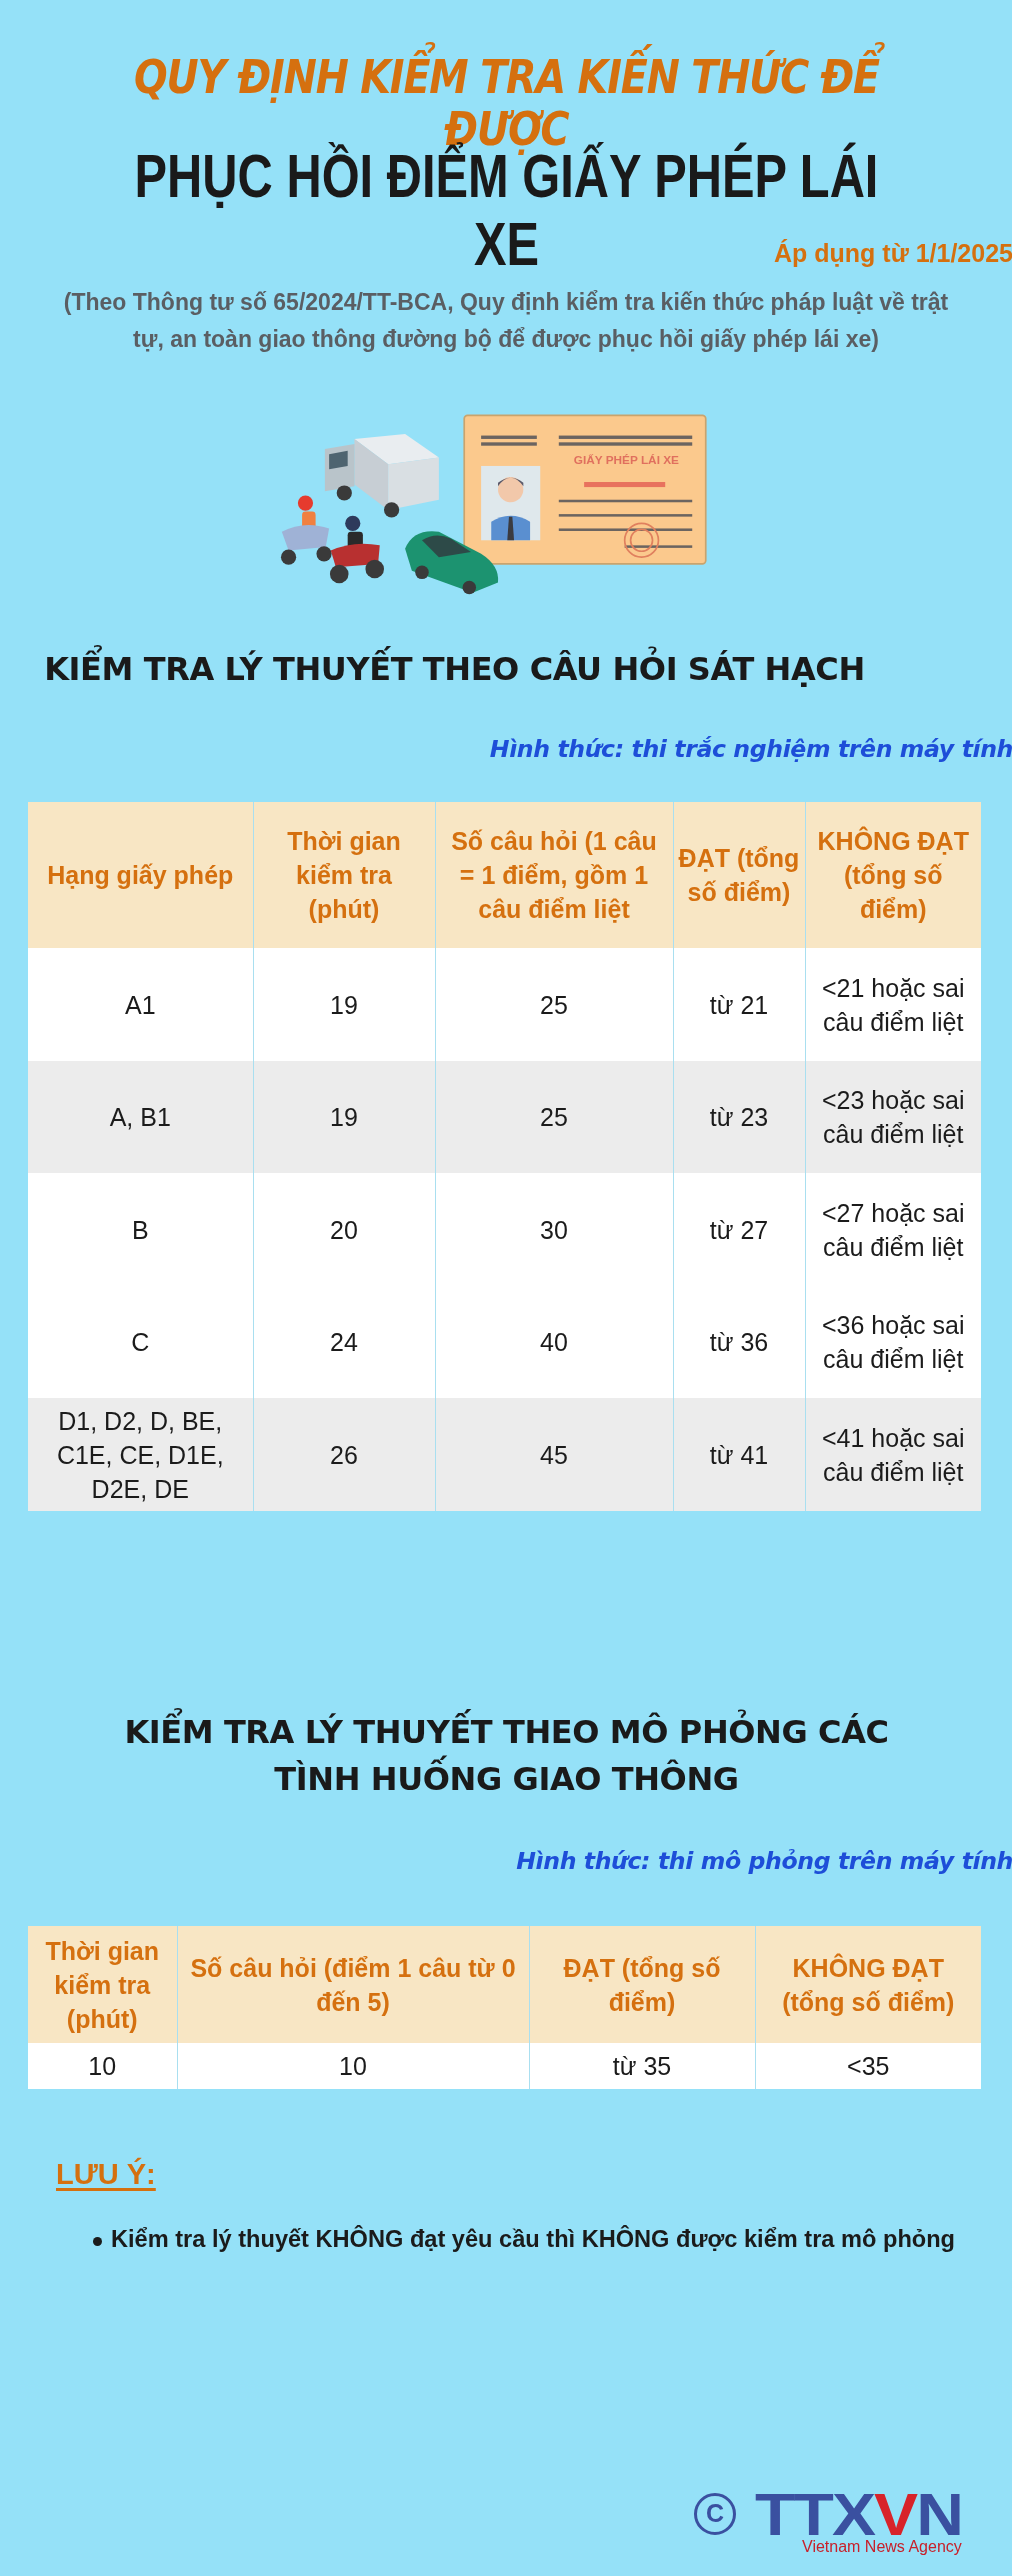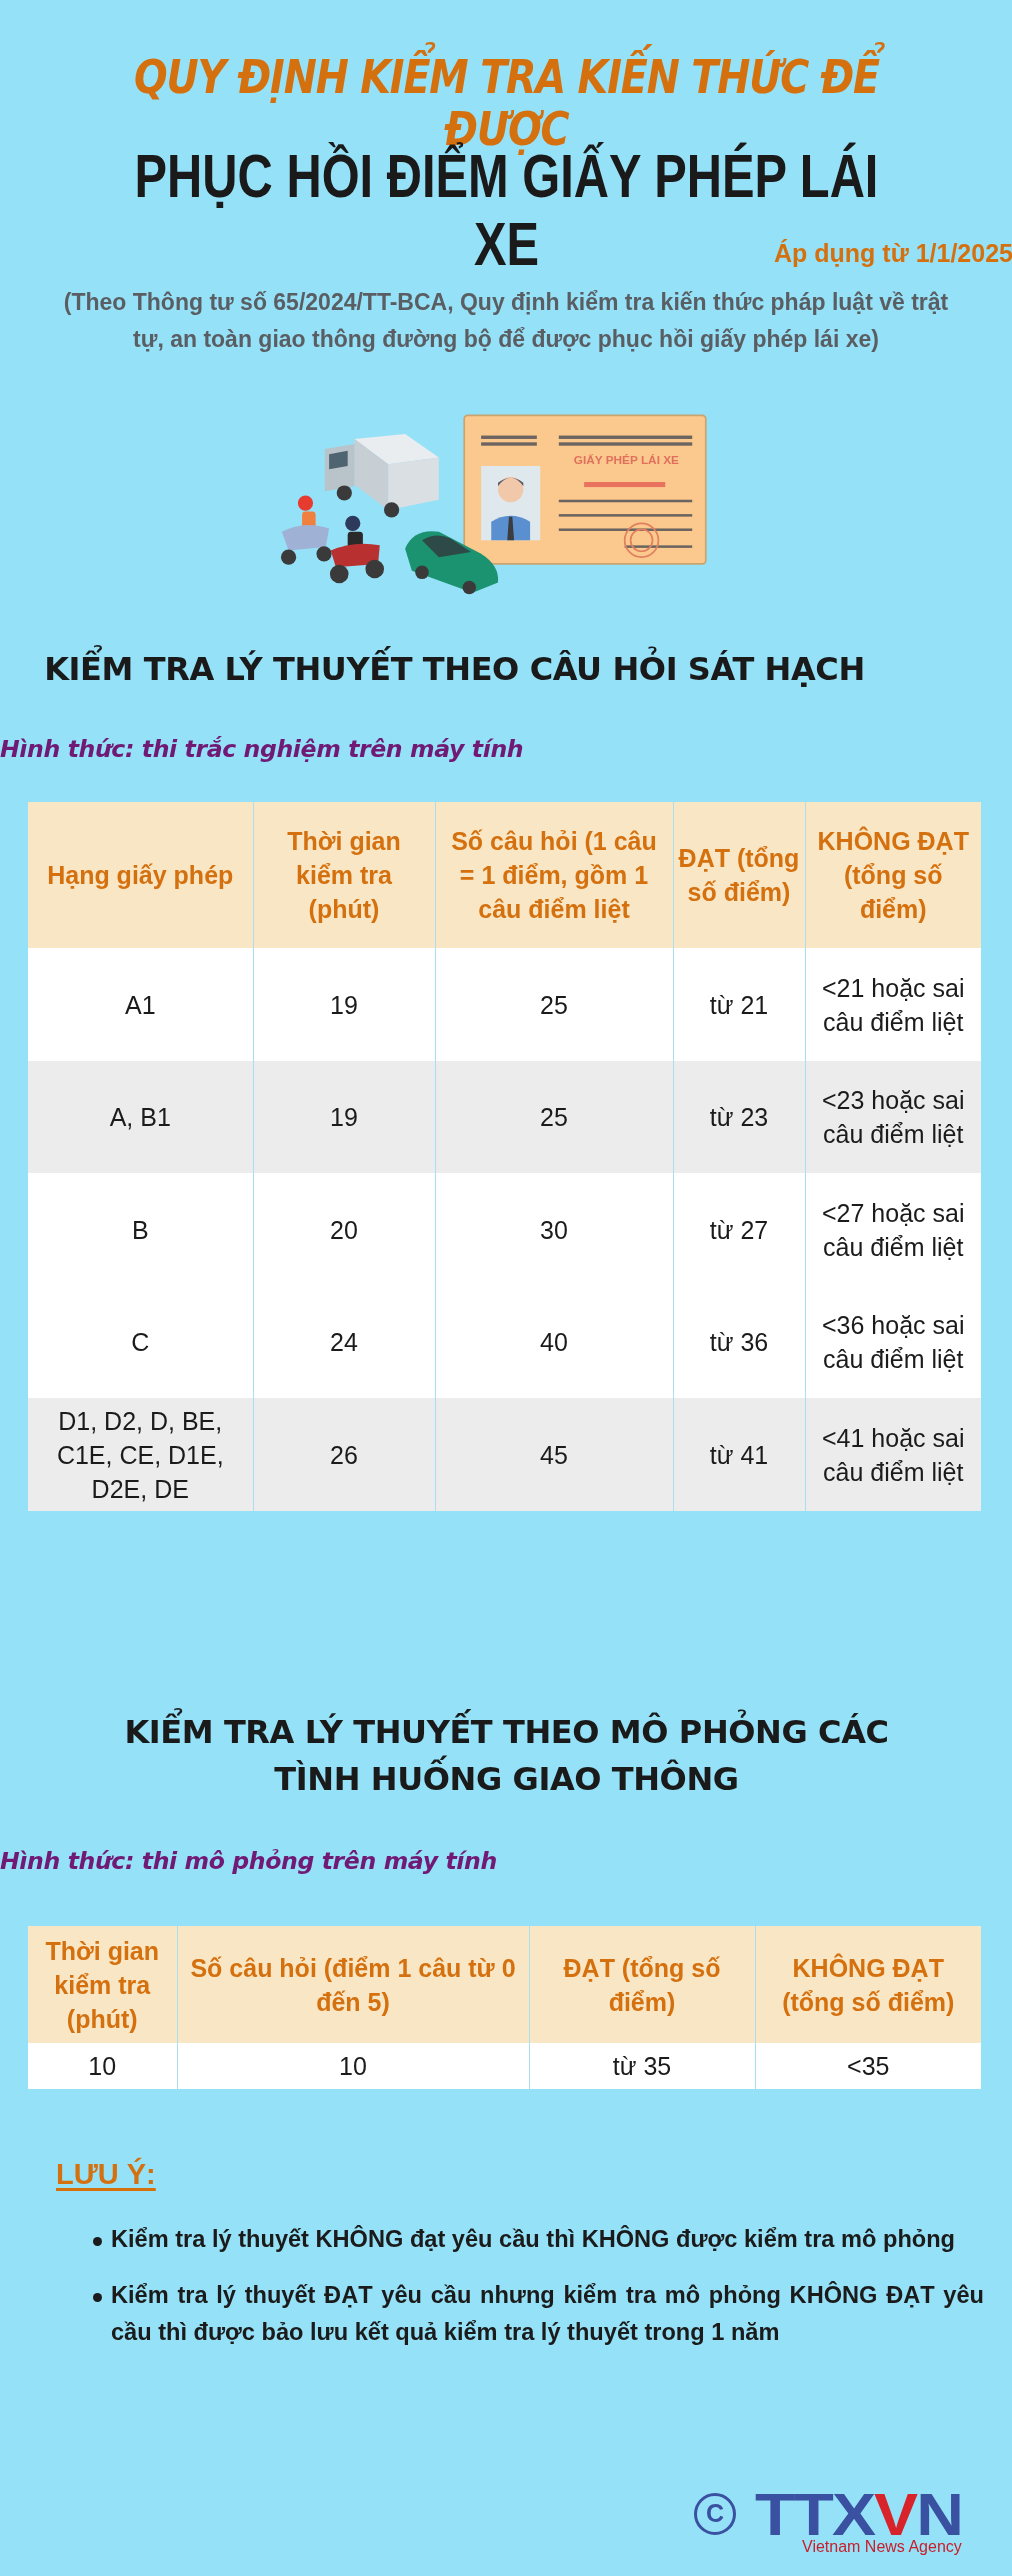--- a/index.html
+++ b/index.html
@@ -13,21 +13,21 @@
   .title2 { left: 0; width: 1013px; top: 142px; text-align: center; color: #1a1a1a;
     font-family: "Liberation Sans", sans-serif; font-weight: bold; font-size: 61px;
     line-height: 68px; transform: scaleX(0.80); transform-origin: center; letter-spacing: 0px; }
   .effective { left: 0; width: 1013px; top: 238px; text-align: right; color: #d5700f;
     font-weight: bold; font-size: 25px; line-height: 30px; }
   .source { left: 59px; width: 894px; top: 284px; text-align: center; color: #5a5e63;
     font-weight: bold; font-size: 23px; line-height: 37px; }
 
   .section-title { left: 0; width: 909px; text-align: center; color: #1a1a1a;
     font-family: "DejaVu Sans", sans-serif; font-weight: bold; font-size: 32px; line-height: 47px; letter-spacing: -0.4px; }
-  .section-sub { left: 0; width: 1013px; text-align: left; color: #701a75;
+  .section-sub { left: 0; width: 1013px; text-align: right; color: #1d4ed8;
     font-family: "DejaVu Sans", sans-serif; font-weight: bold; font-style: italic; font-size: 23.6px; line-height: 30px; letter-spacing: -0.4px; }
 
   table.grid { position: absolute; border-collapse: collapse; table-layout: fixed; }
   table.grid th, table.grid td { border-left: 0.8px solid #a9dff0; text-align: center; vertical-align: middle; padding: 0 5px; }
   table.grid th:first-child, table.grid td:first-child { border-left: none; }
   table.grid th { background: #f8e6c4; color: #d5700f; font-weight: bold; font-size: 25px; line-height: 34px; }
   table.grid td { font-size: 25px; line-height: 34px; color: #1b1b1b; }
   table.grid tr.odd td { background: #ffffff; }
   table.grid tr.even td { background: #ececec; }
 
@@ -196,21 +196,20 @@
       <td>10</td>
       <td>từ 35</td>
       <td>&lt;35</td>
     </tr>
   </tbody>
 </table>
 
 <div class="abs note-title">LƯU Ý:</div>
 <ul class="abs notes">
   <li>Kiểm tra lý thuyết KHÔNG đạt yêu cầu thì KHÔNG được kiểm tra mô phỏng</li>
-  <li>Kiểm tra lý thuyết ĐẠT yêu cầu nhưng kiểm tra mô phỏng KHÔNG ĐẠT yêu cầu thì được bảo lưu kết quả kiểm tra lý thuyết trong 1 năm</li>
 </ul>
 
 <div class="abs logo">
   <div class="copy">C</div>
   <div class="brand"><span>TTX</span><span class="v">V</span><span>N</span></div>
   <div class="tagline">Vietnam News Agency</div>
 </div>
 
 
 </body></html>

